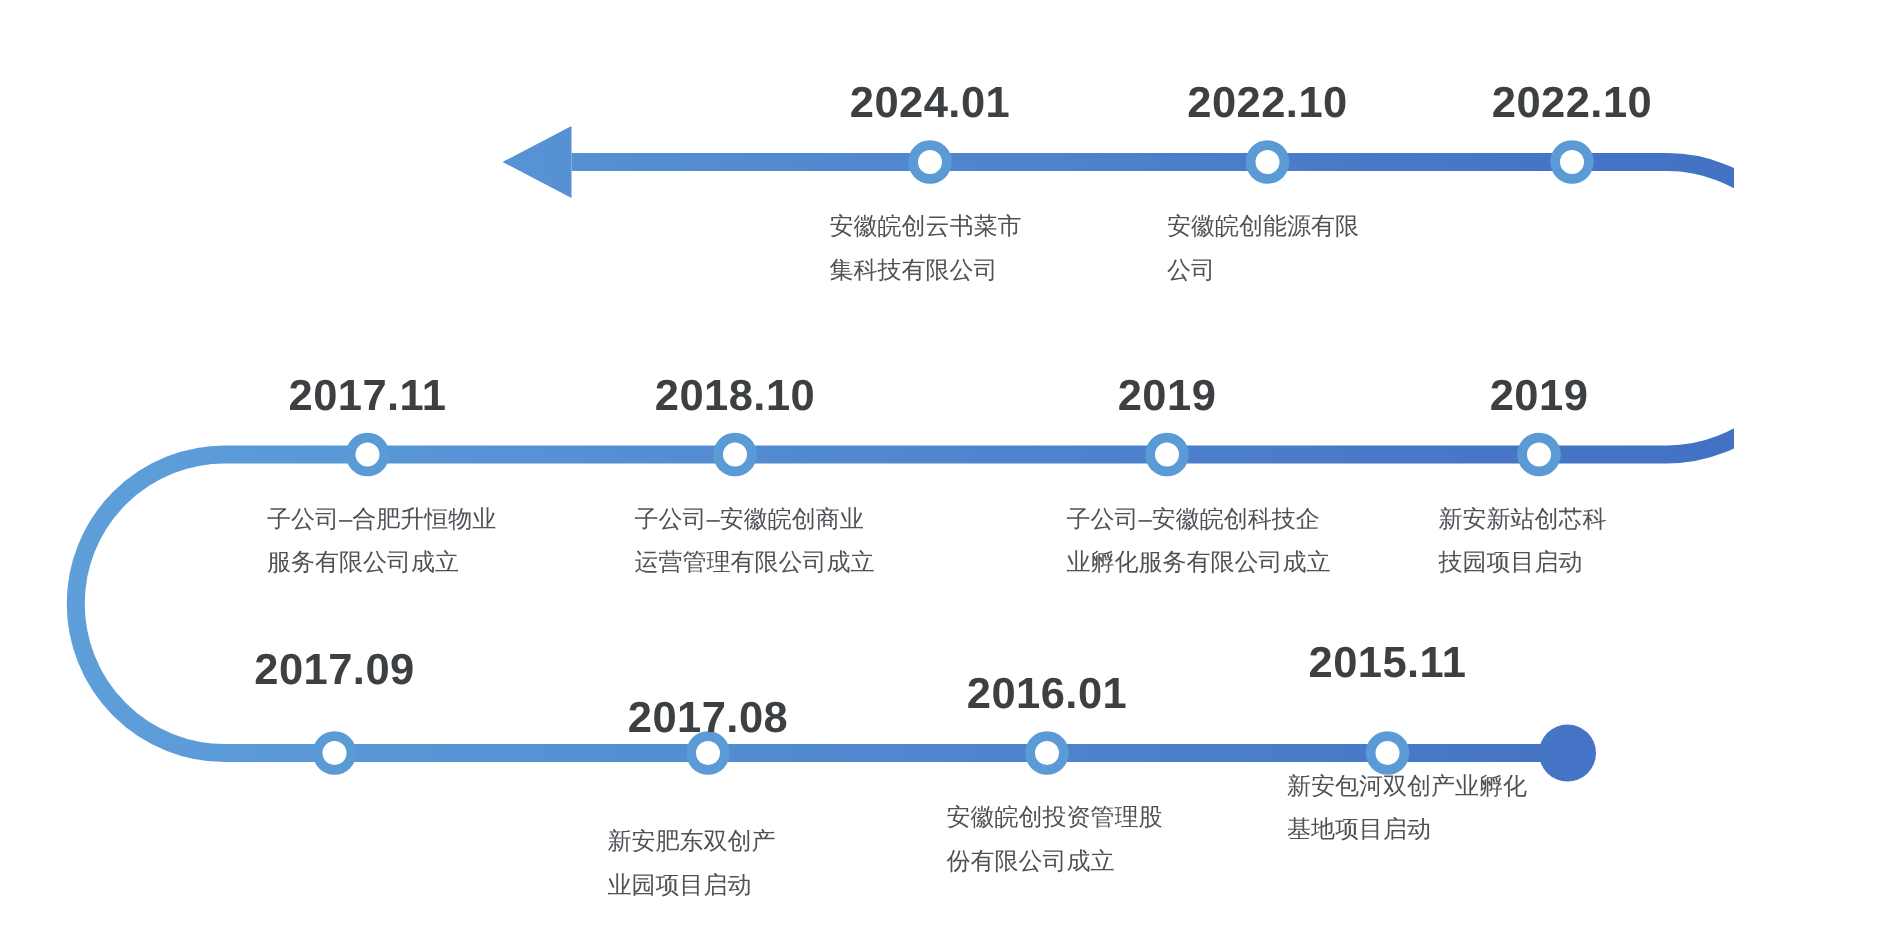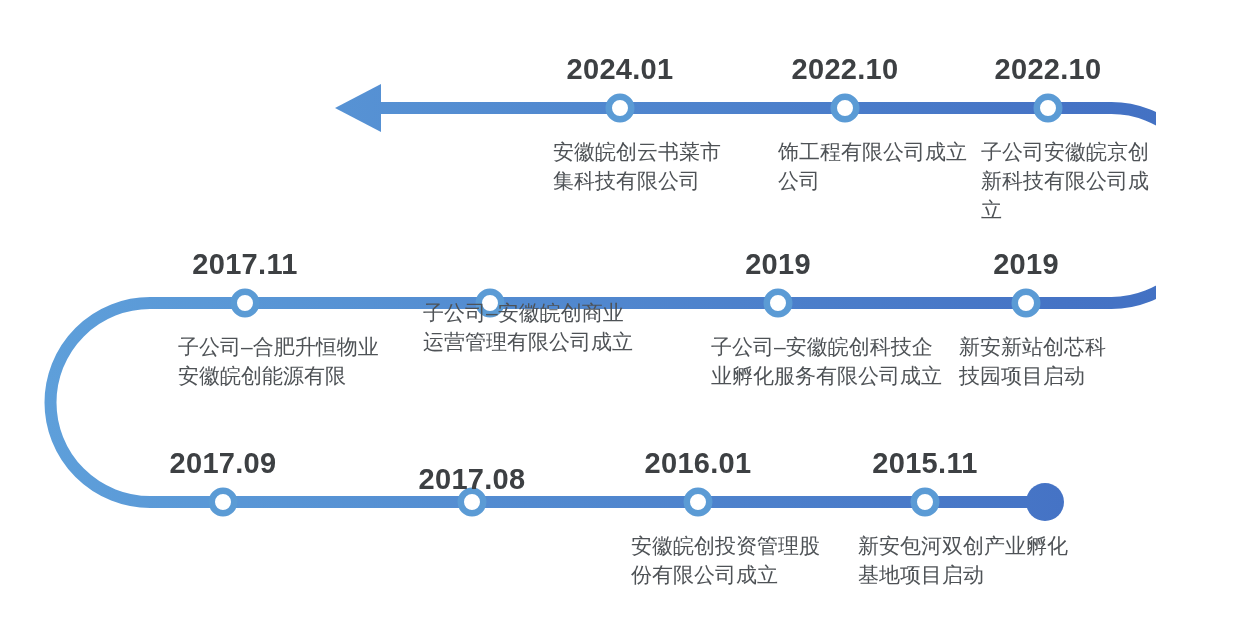--- a/index.html
+++ b/index.html
@@ -34,21 +34,21 @@
   .year {
     text-align: center;
     font-size: 29px;
     line-height: 34px;
     font-weight: bold;
     color: var(--year_text);
     letter-spacing: 0.3px;
   }
   .desc {
     margin: 51px 0 0 23px;
-    font-size: 21px;
+    font-size: 16px;
     line-height: 29px;
     color: var(--desc_text);
     white-space: pre;
     text-align: left;
   }
 </style>
 </head>
 <body>
 
 <div class="canvas">
@@ -83,60 +83,60 @@
       </g>
   </svg>
 
   <div class="milestone" style="left:530px; top:52px">
     <div class="year">2024.01</div>
     <div class="desc">安徽皖创云书菜市
 集科技有限公司</div>
   </div>
   <div class="milestone" style="left:755px; top:52px">
     <div class="year">2022.10</div>
-    <div class="desc">饰工程有限公司成立
+    <div class="desc">安徽皖创能源有限
 公司</div>
   </div>
   <div class="milestone" style="left:958px; top:52px">
     <div class="year">2022.10</div>
-    <div class="desc">子公司安徽皖京创
-新科技有限公司成
-立</div>
   </div>
 
   <div class="milestone" style="left:155px; top:247px">
     <div class="year">2017.11</div>
     <div class="desc">子公司–合肥升恒物业
-安徽皖创能源有限</div>
+服务有限公司成立</div>
   </div>
   <div class="milestone" style="left:400px; top:247px">
+    <div class="year">2018.10</div>
     <div class="desc">子公司–安徽皖创商业
 运营管理有限公司成立</div>
   </div>
   <div class="milestone" style="left:688px; top:247px">
     <div class="year">2019</div>
     <div class="desc">子公司–安徽皖创科技企
 业孵化服务有限公司成立</div>
   </div>
   <div class="milestone" style="left:936px; top:247px">
     <div class="year">2019</div>
     <div class="desc">新安新站创芯科
 技园项目启动</div>
   </div>
 
-  <div class="milestone" style="left:133px; top:446px">
+  <div class="milestone" style="left:133px; top:430px">
     <div class="year">2017.09</div>
   </div>
   <div class="milestone" style="left:382px; top:462px">
     <div class="year">2017.08</div>
+    <div class="desc">新安肥东双创产
+业园项目启动</div>
   </div>
   <div class="milestone" style="left:608px; top:446px">
     <div class="year">2016.01</div>
     <div class="desc">安徽皖创投资管理股
 份有限公司成立</div>
   </div>
-  <div class="milestone" style="left:835px; top:446px">
+  <div class="milestone" style="left:835px; top:425px">
     <div class="year">2015.11</div>
     <div class="desc">新安包河双创产业孵化
 基地项目启动</div>
   </div>
 
 </div>
 
 </body></html>

